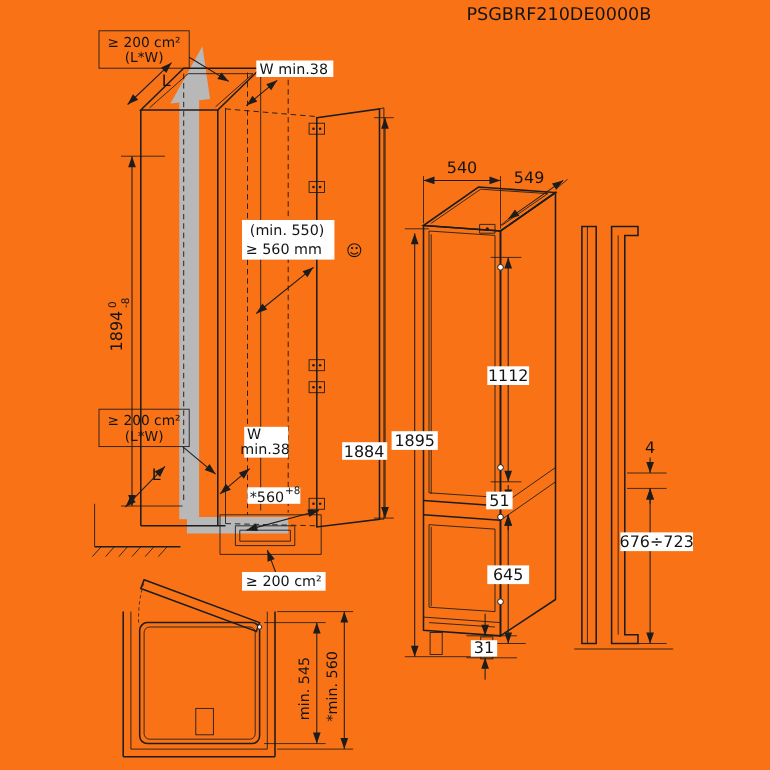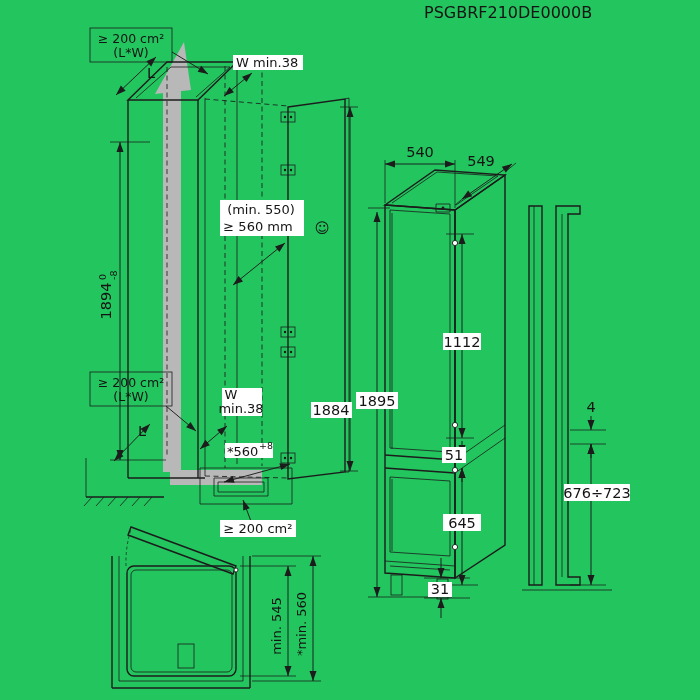--- a/index.html
+++ b/index.html
@@ -1,16 +1,16 @@
 <!DOCTYPE html>
 <html><head>
 <meta charset="utf-8">
 <style>
   html,body{margin:0;padding:0;background:#fff}
-  #sheet{width:700px;height:700px;position:relative;background:#22c55e}
+  #sheet{width:700px;height:700px;position:relative;background:#f97316}
   svg{display:block}
   .ln{fill:none;stroke:#1c1c1c;stroke-width:1.4;stroke-linejoin:miter}
   .tn{fill:none;stroke:#1c1c1c;stroke-width:0.8}
   .dsh{fill:none;stroke:#1c1c1c;stroke-width:0.85;stroke-dasharray:5 3.5}
   .dsh2{fill:none;stroke:#1c1c1c;stroke-width:0.7;stroke-dasharray:3 2.5}
   .dim{fill:none;stroke:#1c1c1c;stroke-width:0.95}
   .ext{fill:none;stroke:#1c1c1c;stroke-width:0.75}
   .wbg{fill:#ffffff}
   text{font-family:"DejaVu Sans","Liberation Sans",sans-serif;fill:#141414}
   .t16{font-size:16px}

